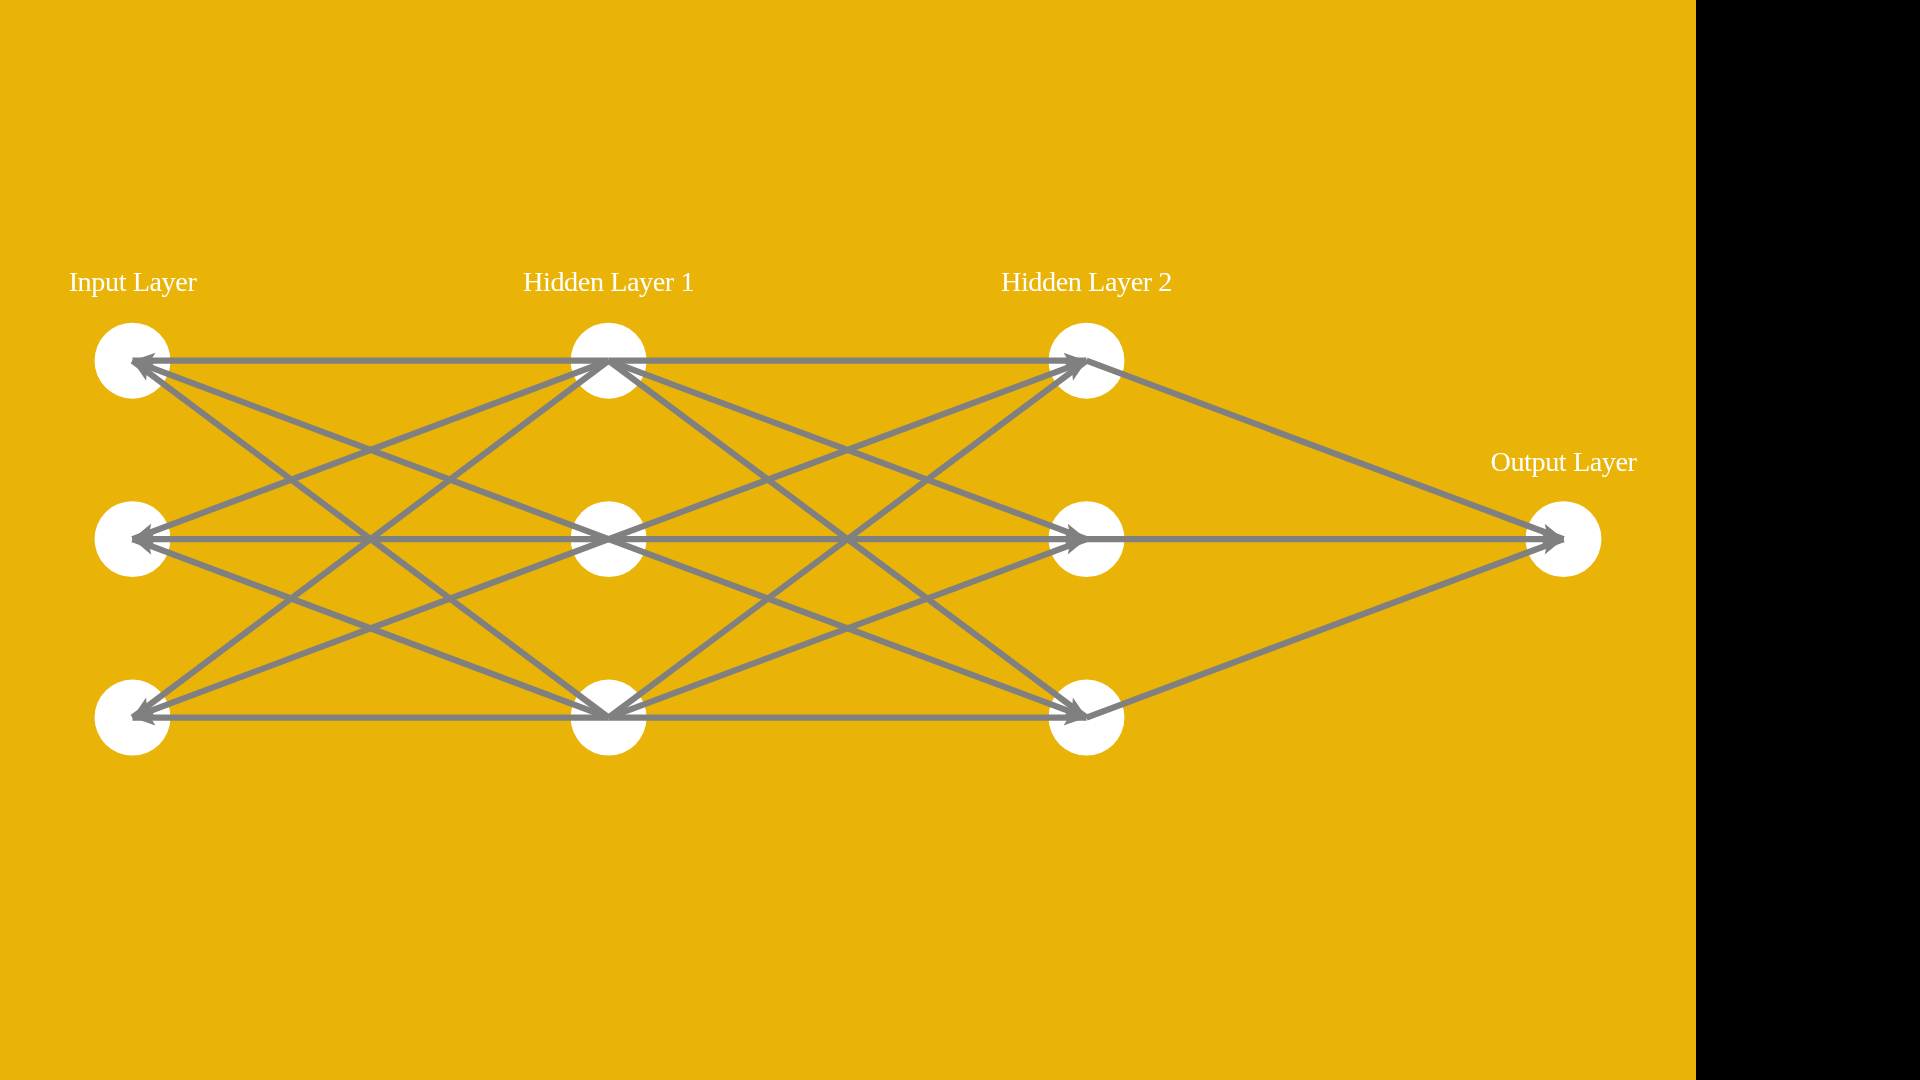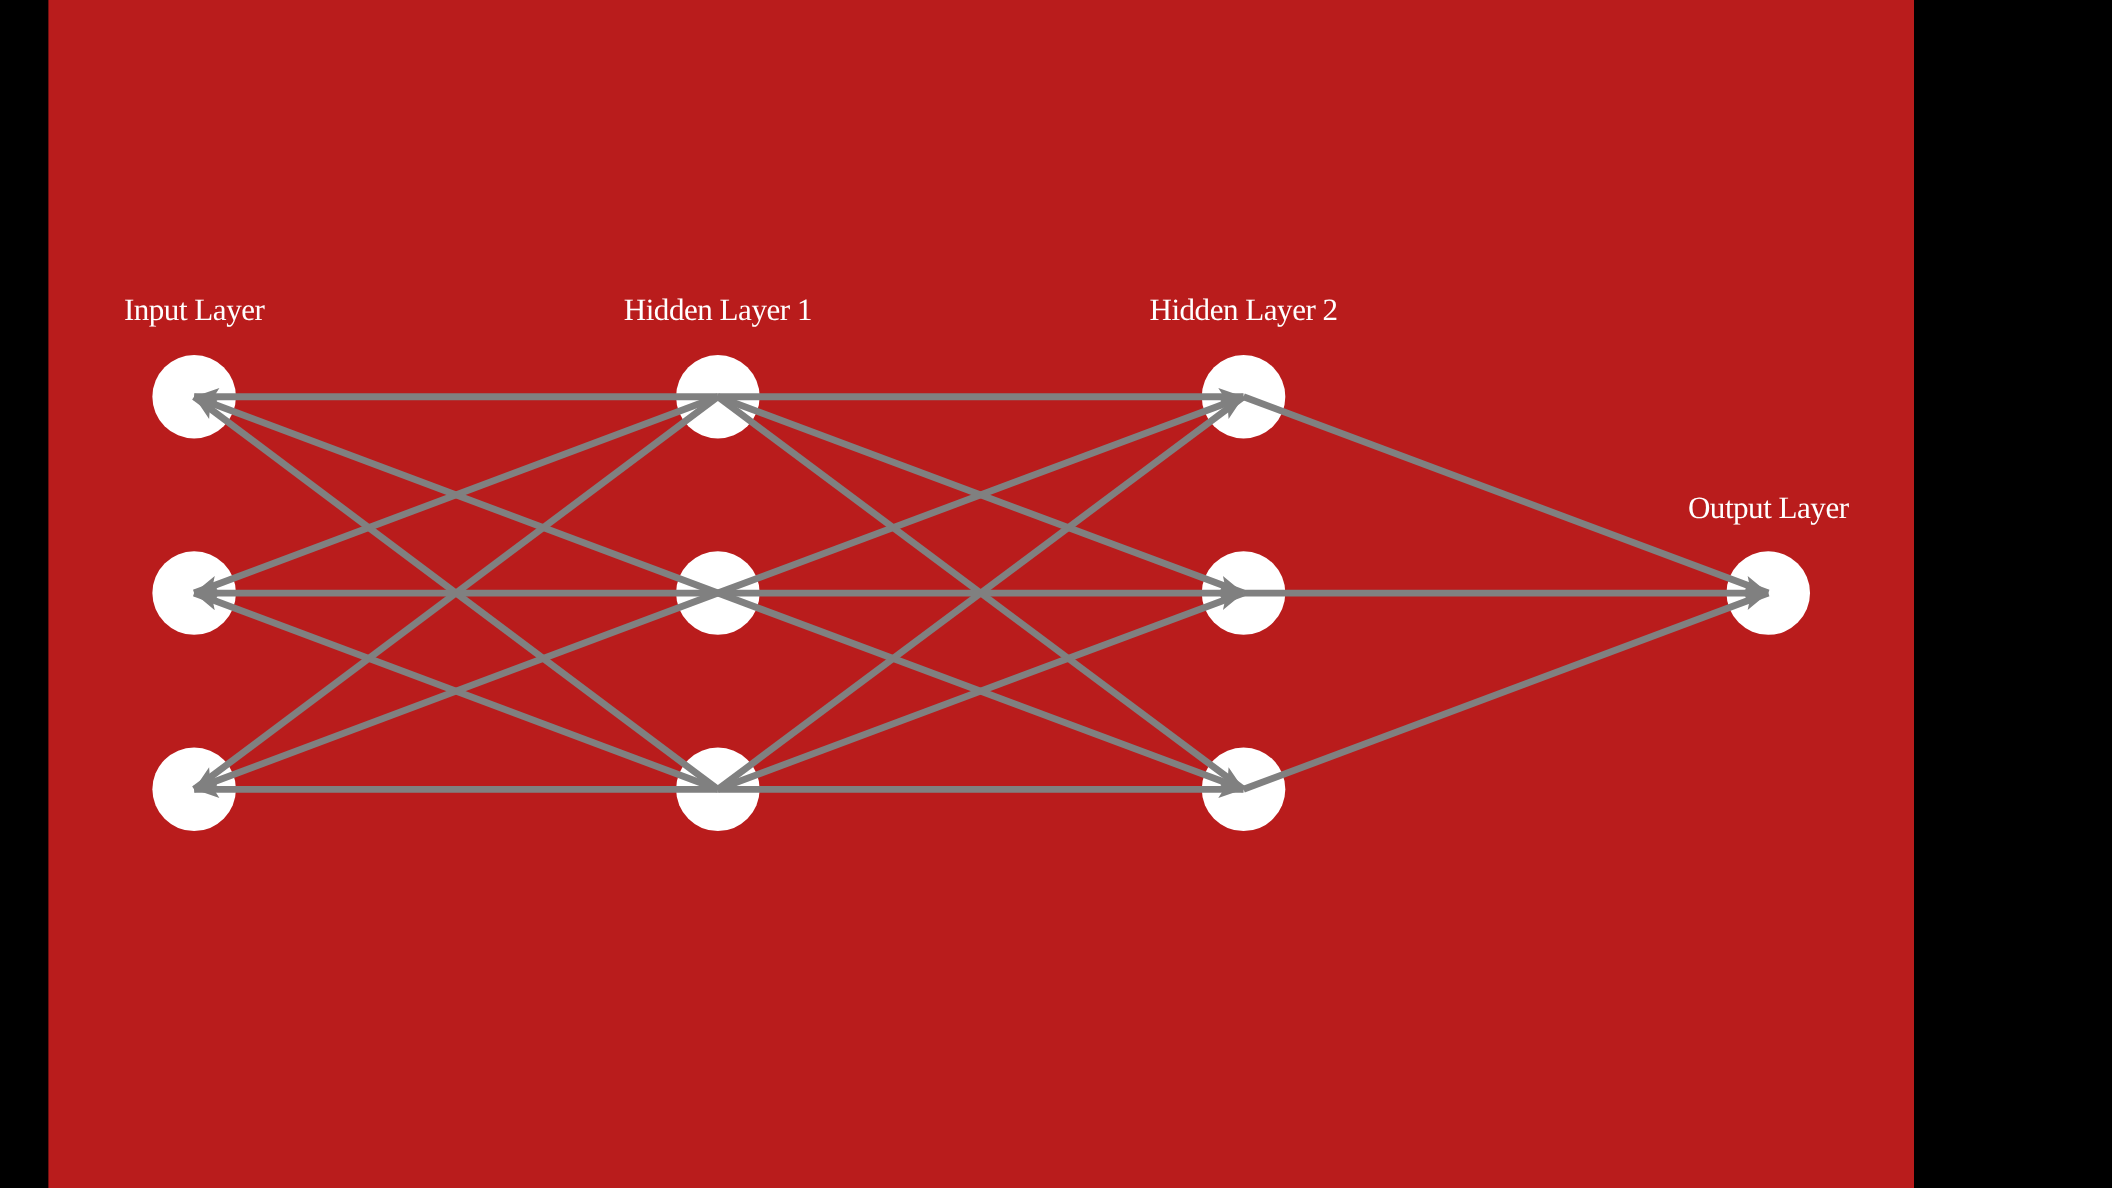--- a/index.html
+++ b/index.html
@@ -5,22 +5,21 @@
   html, body {
     margin: 0;
     padding: 0;
     background: #000000;
   }
   .stage {
     position: relative;
     width: 1696px;
     height: 1080px;
     overflow: hidden;
-    background: #b91c1c;
-    margin-left: 44px;
+    background: #eab308;
   }
   svg { display: block; width: 100%; height: 100%; }
   .layer-label {
     font-family: "Liberation Serif", "DejaVu Serif", serif;
     font-size: 32px;
     letter-spacing: -0.5px;
     fill: #ffffff;
   }
 </style>
 </head>

